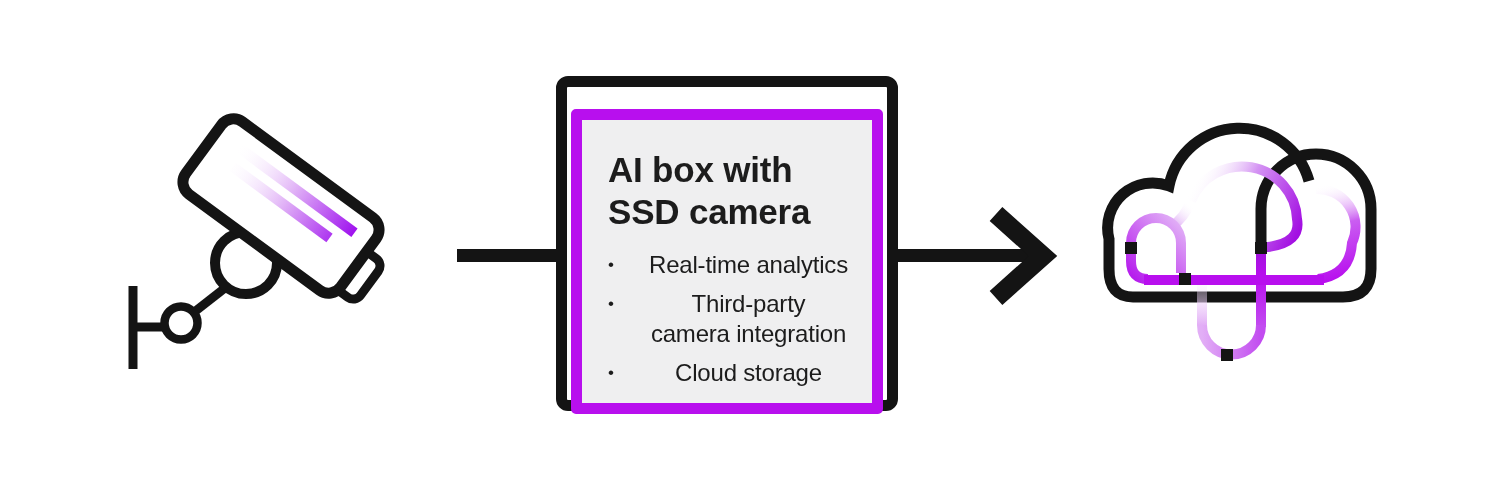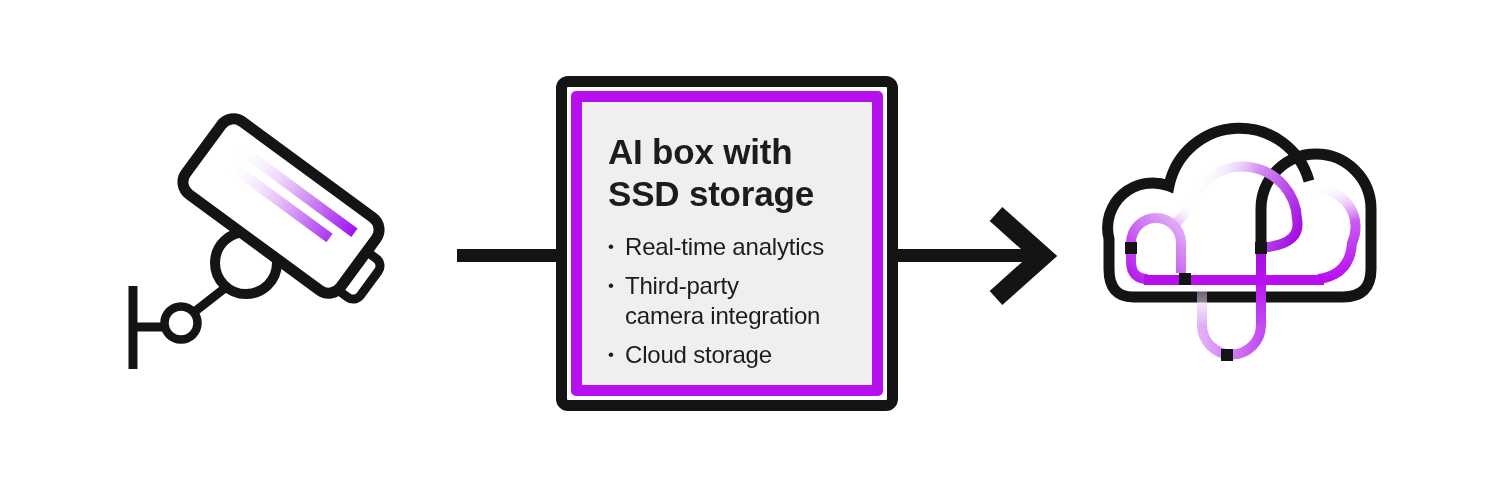--- a/index.html
+++ b/index.html
@@ -13,35 +13,36 @@
   
   .ai-box{
     left:556px;top:76px;width:342px;height:335px;box-sizing:border-box;
     border:11px solid #141414;border-radius:12px;background:#ffffff;
     padding:4px;
   }
   .ai-box-inner{
     width:100%;height:100%;box-sizing:border-box;
     border:11px solid #b80fee;border-radius:5px;background:#efeff0;
     padding:29px 0 0 26px;
+    margin-top:18px;
   }
   .box-title{
     color:#1c1c1c;font-size:35px;font-weight:bold;line-height:42px;
     letter-spacing:-0.2px;
   }
   .box-title span{display:block;}
   .bullet-list{margin:17px 0 0 0;padding:0;list-style:none;}
   .bullet-item{
     position:relative;color:#1c1c1c;font-size:24px;line-height:30px;
     padding-left:17px;margin-bottom:9px;letter-spacing:-0.2px;
   }
   .bullet-item .marker{
     position:absolute;left:0;top:0;font-size:17px;line-height:30px;color:#1c1c1c;
   }
-  .bullet-item span.line{display:block;}
+  .bullet-item span.line{display:block;text-align:center;}
 
   
   .conn{background:#141414;height:13px;}
   .conn-left{left:457px;top:249px;width:100px;}
   .conn-right{left:898px;top:249px;width:140px;}
   .arrowhead{left:978px;top:200px;}
 
   
   .camera-icon{left:100px;top:80px;}
   .cloud-icon{left:1094px;top:121px;}
@@ -73,21 +74,21 @@
       <path d="M -62 -3 L 58 -3" stroke="url(#gcam)" stroke-width="10.5" fill="none"></path>
     </g>
   </svg>
 
   <div class="abs conn conn-left"></div>
 
   <div class="abs ai-box">
     <div class="ai-box-inner">
       <div class="box-title">
         <span>AI box with</span>
-        <span>SSD storage</span>
+        <span>SSD camera</span>
       </div>
       <ul class="bullet-list">
         <li class="bullet-item">
           <span class="marker">•</span>
           <span class="line">Real-time analytics</span>
         </li>
         <li class="bullet-item">
           <span class="marker">•</span>
           <span class="line">Third-party</span>
           <span class="line">camera integration</span>

